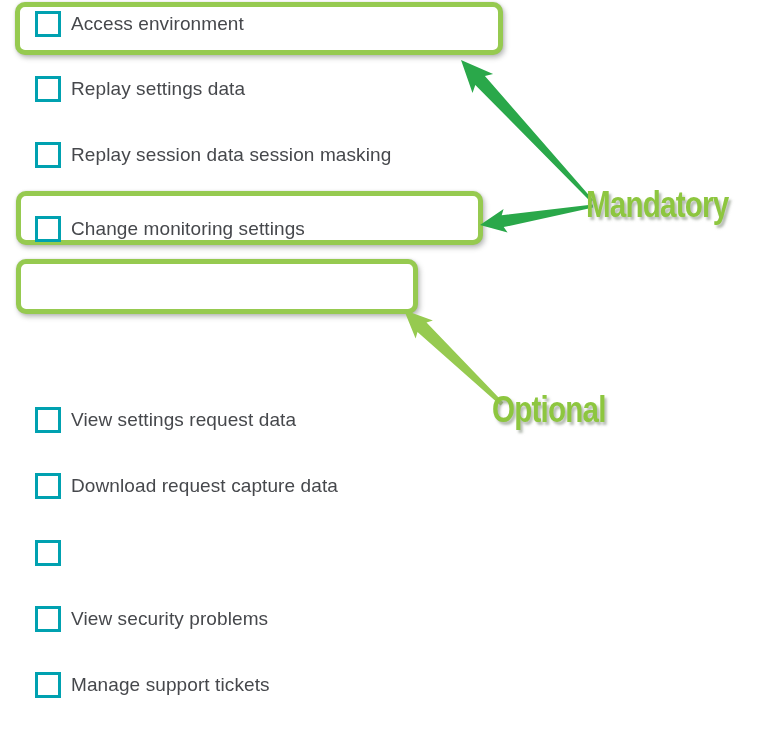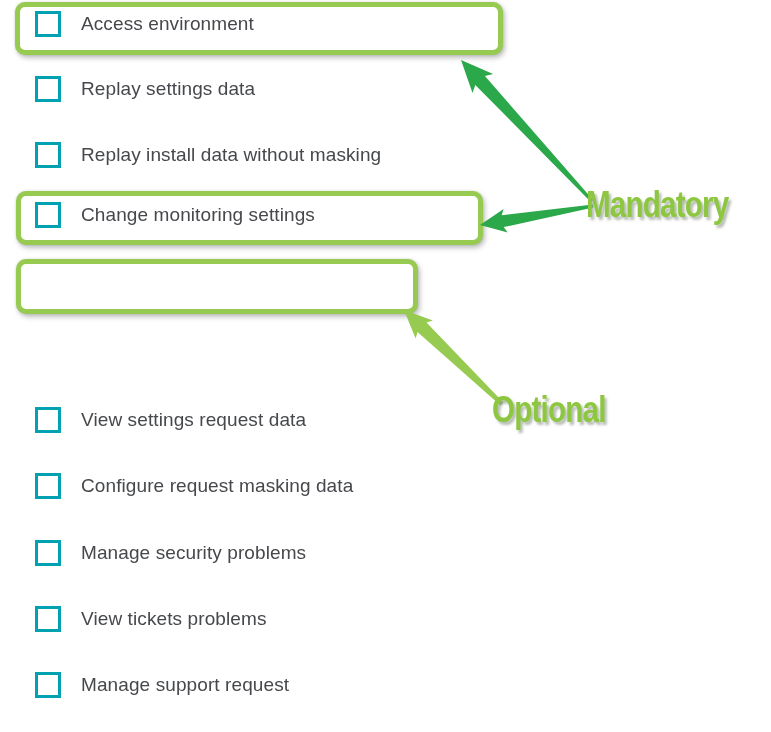--- a/index.html
+++ b/index.html
@@ -29,21 +29,21 @@
     box-sizing: border-box;
     width: 26px;
     height: 26px;
     margin-left: 35px;
     border: 3px solid #00a1b0;
     background: #ffffff;
     flex: 0 0 auto;
     cursor: pointer;
   }
   .lbl {
-    margin-left: 20px;
+    margin-left: 10px;
     font-size: 19px;
     line-height: 26px;
     color: #46484c;
     letter-spacing: 0.1px;
     white-space: nowrap;
   }
 
   
   .hl-box {
     position: absolute;
@@ -97,45 +97,44 @@
   <div class="row" style="top:11px">
     <span class="cb"></span>
     <span class="lbl">Access environment</span>
   </div>
   <div class="row" style="top:76px">
     <span class="cb"></span>
     <span class="lbl">Replay settings data</span>
   </div>
   <div class="row" style="top:142px">
     <span class="cb"></span>
-    <span class="lbl">Replay install data without masking</span>
+    <span class="lbl">Replay session data session masking</span>
   </div>
-  <div class="row" style="top:202px">
+  <div class="row" style="top:216px">
     <span class="cb"></span>
     <span class="lbl">Change monitoring settings</span>
   </div>
   <div class="row" style="top:407px">
     <span class="cb"></span>
     <span class="lbl">View settings request data</span>
   </div>
   <div class="row" style="top:473px">
     <span class="cb"></span>
-    <span class="lbl">Configure request masking data</span>
+    <span class="lbl">Download request capture data</span>
   </div>
   <div class="row" style="top:540px">
     <span class="cb"></span>
-    <span class="lbl">Manage security problems</span>
   </div>
   <div class="row" style="top:606px">
     <span class="cb"></span>
-    <span class="lbl">View tickets problems</span>
+    <span class="lbl">View security problems</span>
   </div>
   <div class="row" style="top:672px">
     <span class="cb"></span>
-    <span class="lbl">Manage support request</span>
+    <span class="lbl">Manage support tickets</span>
   </div>
 
   <svg id="arrow-layer" viewBox="0 0 771 732" xmlns="http://www.w3.org/2000/svg">
     <polygon fill="#2aa84a" points="461,60 493.1,73.9 484.9,76.1 593.1,200 590.9,202 475.3,84.9 472.5,92.9"></polygon>
     <polygon fill="#2aa84a" points="480,225 503.6,208.9 501.7,215.3 592.8,204.5 593.2,207.5 503.7,227.1 507.6,232.5"></polygon>
     <polygon fill="#96ca50" points="404,310 432.9,320.4 426.5,322.6 503.4,402.6 500.6,405.4 417.5,332 415.6,338.4"></polygon>
   </svg>
 
   <div class="annot" id="annot-mandatory">Mandatory</div>
   <div class="annot" id="annot-optional">Optional</div>

